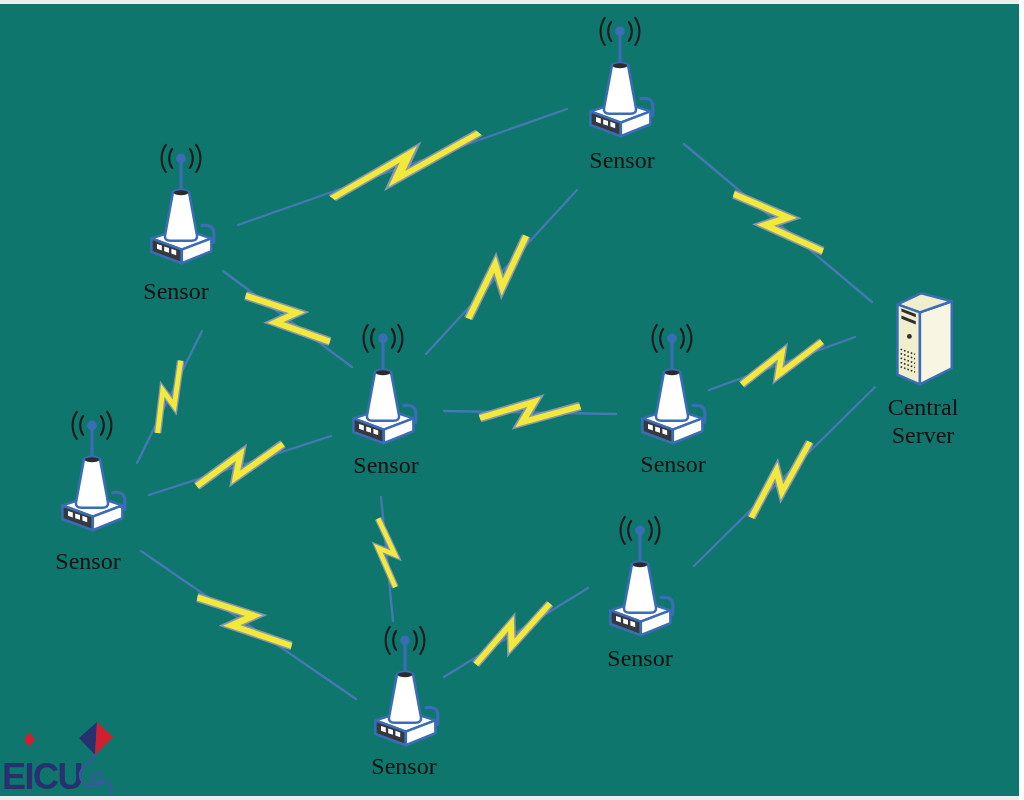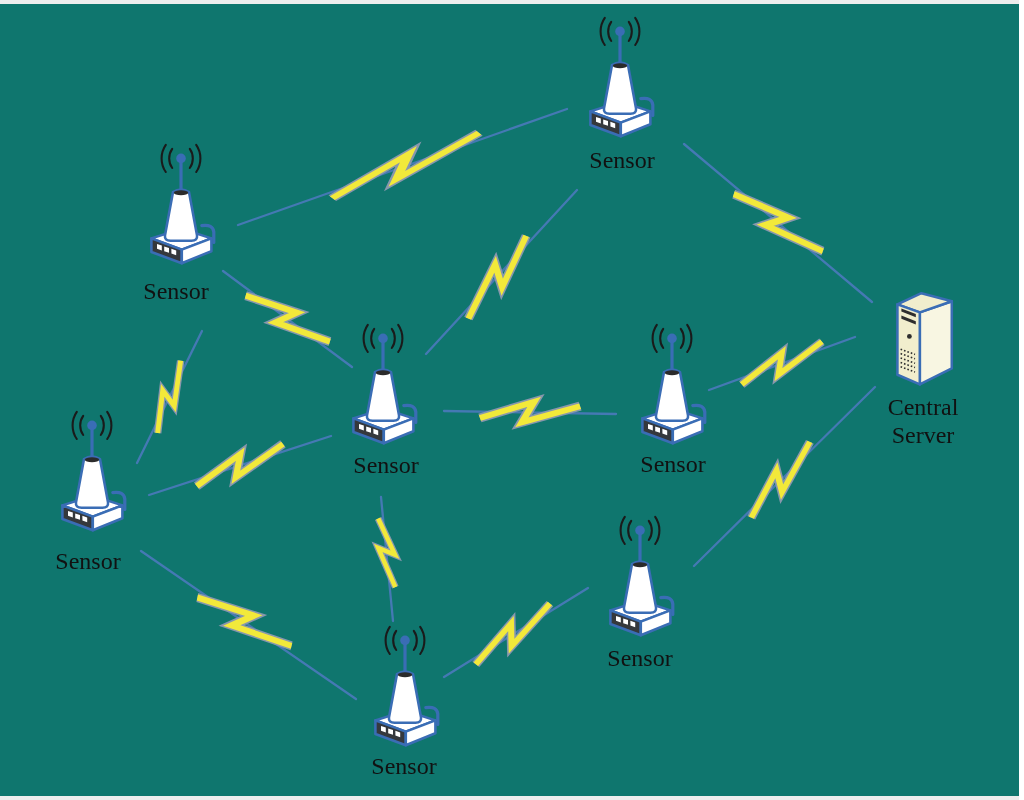--- a/index.html
+++ b/index.html
@@ -238,13 +238,24 @@
         <line x1="-28" y1="14" x2="-10" y2="20.5" stroke="#2e2e2e" stroke-width="2" stroke-dasharray="2 2.5"></line>
         <line x1="-28" y1="19.5" x2="-10" y2="26" stroke="#2e2e2e" stroke-width="2" stroke-dasharray="2 2.5"></line>
         <line x1="-28" y1="25" x2="-10" y2="31.5" stroke="#2e2e2e" stroke-width="2" stroke-dasharray="2 2.5"></line>
         <line x1="-28" y1="30.5" x2="-10" y2="37" stroke="#2e2e2e" stroke-width="2" stroke-dasharray="2 2.5"></line>
         <line x1="-28" y1="36" x2="-10" y2="42.5" stroke="#2e2e2e" stroke-width="2" stroke-dasharray="2 2.5"></line>
       </g>
       <text class="node-label" x="923" y="415" text-anchor="middle">Central</text>
       <text class="node-label" x="923" y="443" text-anchor="middle">Server</text>
     </svg>
 
+  <div class="logo">
+    <svg width="150" height="82" viewBox="0 718 150 82">
+      <text x="2" y="789" font-size="36" letter-spacing="-1.5" fill="#27316f">EICU</text>
+      <polygon points="29.5,732 35,739.5 29.5,747 24,739.5" fill="#d01f2f"></polygon>
+      <g>
+        <polygon points="97,722 95,755 79,738" fill="#27316f"></polygon>
+        <polygon points="97,722 113,737 95,755" fill="#d01f2f"></polygon>
+        <path d="M95,755 C89,764 79,768 80,776 C81,786 97,790 101,781 C104,773 95,770 92,776 C90,781 96,785 102,783 C109,781 112,786 111,792" fill="none" stroke="#3c55a5" stroke-width="2.4" stroke-linecap="round"></path>
+      </g>
+    </svg>
+  </div>
 </div>
 
 </body></html>

